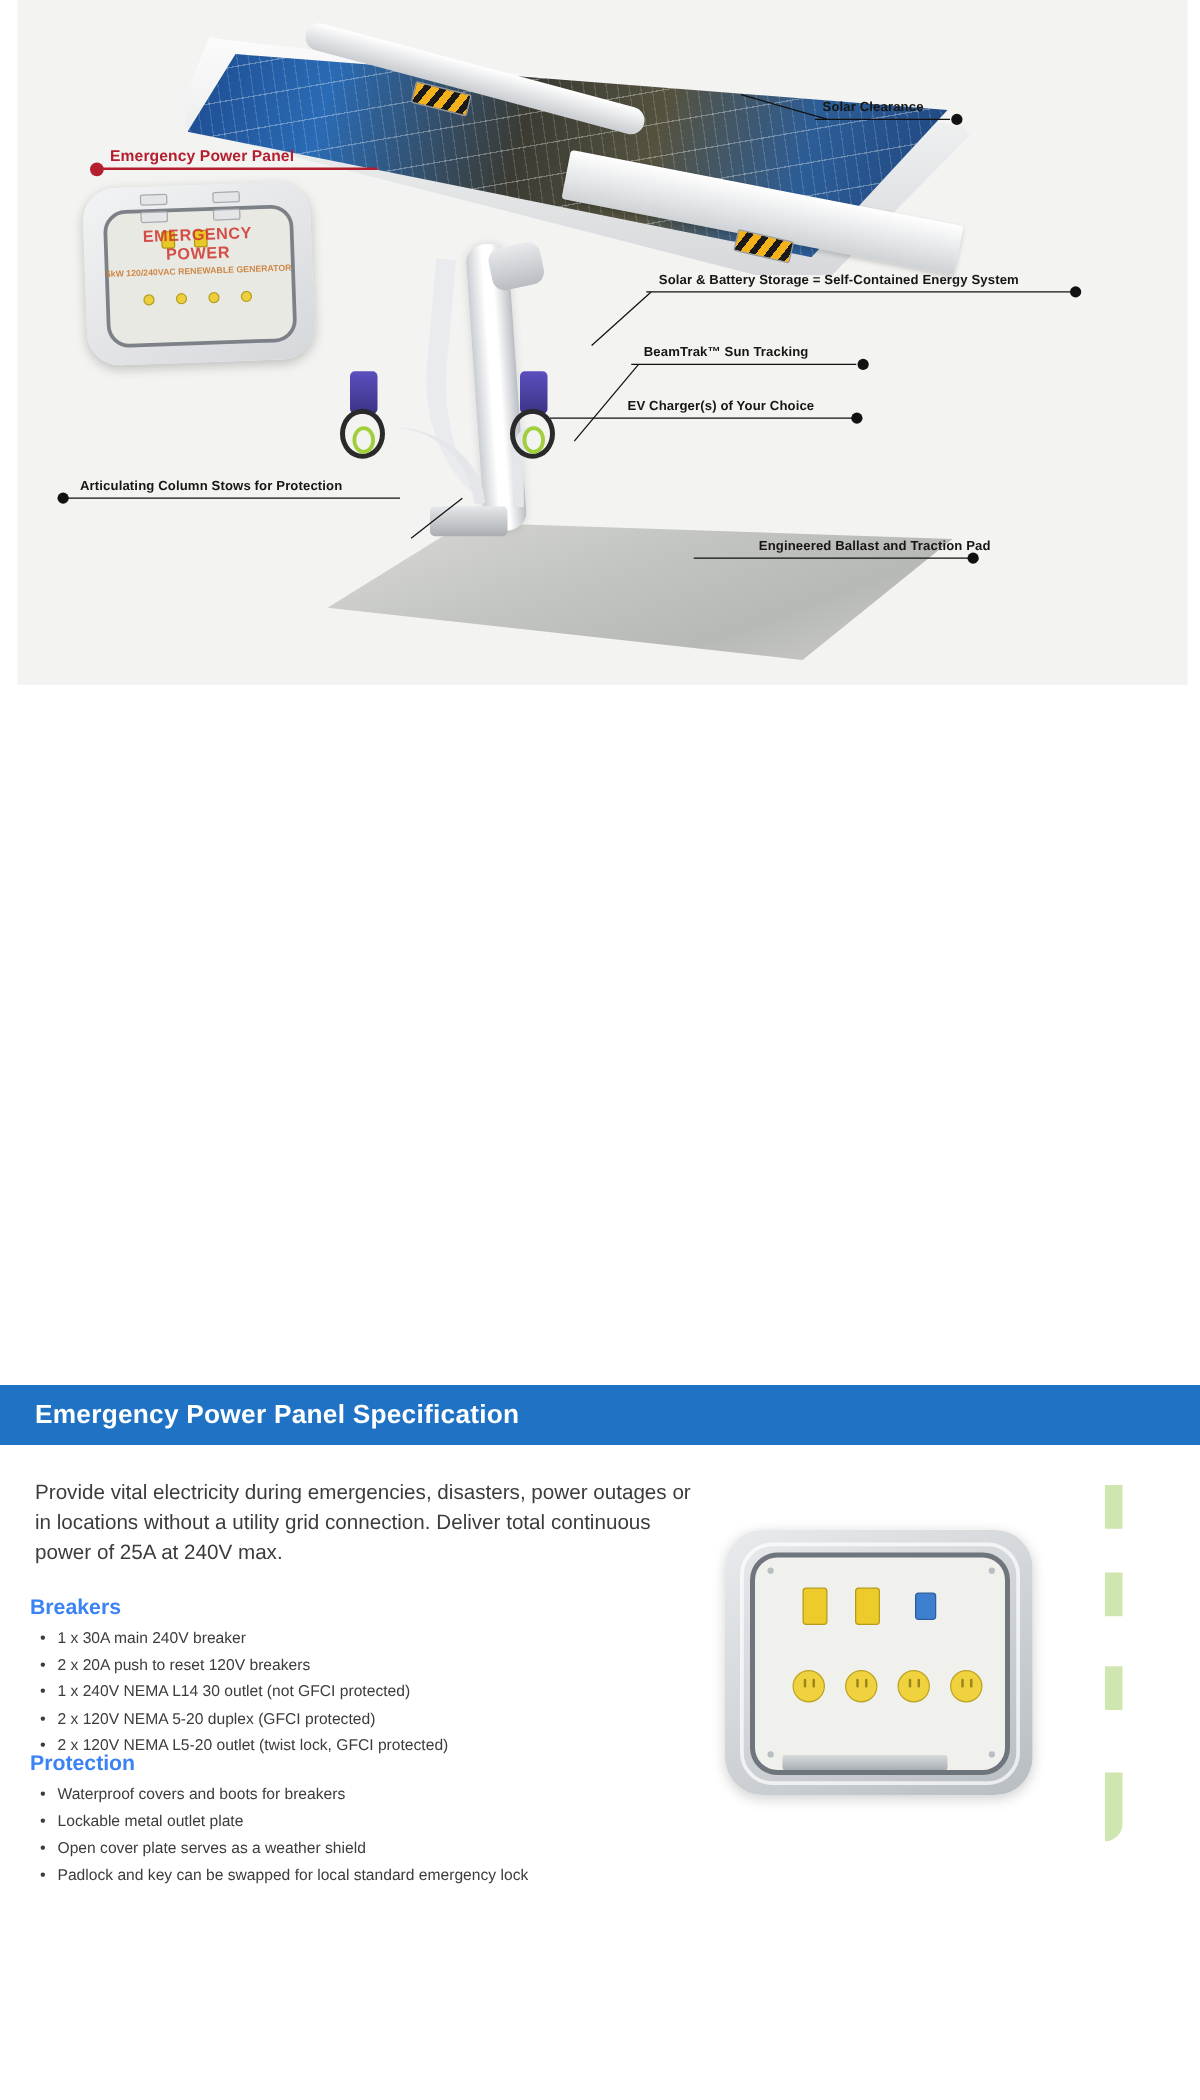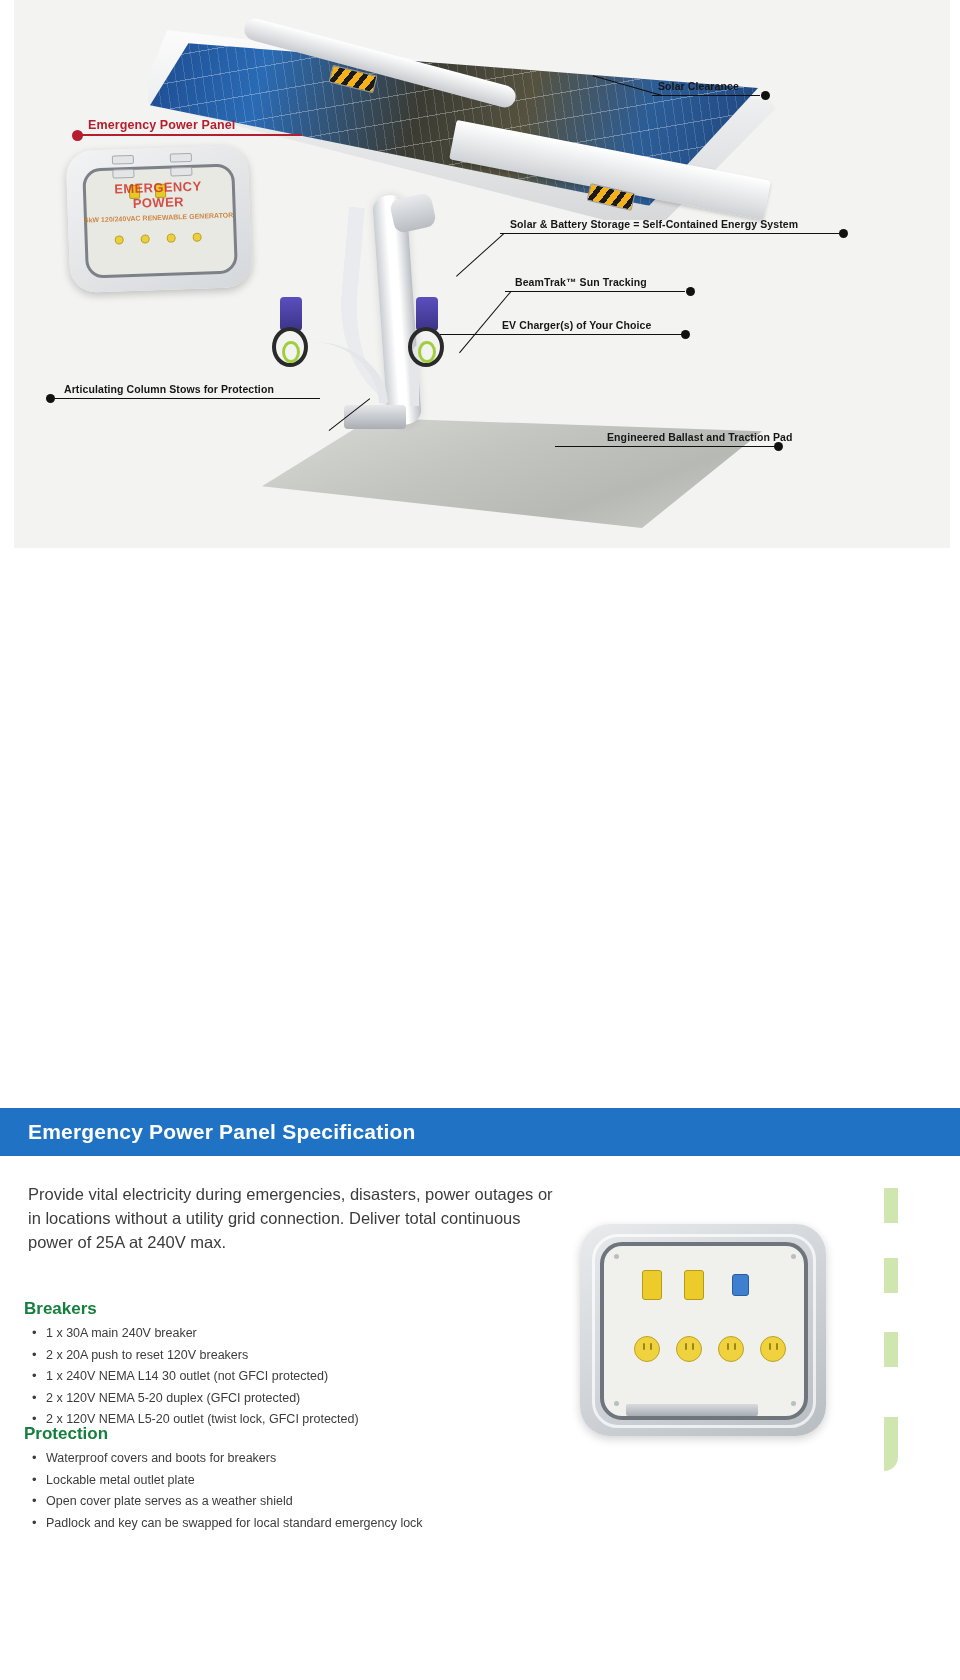--- a/index.html
+++ b/index.html
@@ -183,21 +183,21 @@
     background:#2073c4; display:flex; align-items:center;
   }
   .blue-bar h2 { color:#fff; font-size:21px; font-weight:700; padding-left:28px; letter-spacing:.2px; }
 
   
   .bottom { position:absolute; left:0; top:1156px; width:884px; height:524px; background:#fff; }
   .intro {
     position:absolute; left:28px; top:26px; width:540px;
     font-size:16.5px; color:#3c3c3c; line-height:24px;
   }
-  .sec-h { font-size:17px; font-weight:700; color:#15803d;margin-top:23px; }
+  .sec-h { font-size:17px; font-weight:700; color:#3b82f6; }
   .blk { position:absolute; left:24px; width:520px; }
   .blk.breakers { top:120px; }
   .blk.protection { top:245px; }
   ul.bl { list-style:none; margin-top:4px; }
   ul.bl li {
     font-size:12.5px; color:#3c3c3c; line-height:21.5px;
     padding-left:22px; position:relative;
   }
   ul.bl li::before {
     content:"•"; position:absolute; left:8px; top:-1px; font-size:13px; color:#3c3c3c;
@@ -303,21 +303,21 @@
     <span class="dot" style="left:0;"></span>
   </div>
 
   <div class="callout" style="left:590px; top:78px; width:180px; height:18px;">
     <span class="lbl" style="left:68px;">Solar Clearance</span>
     <span class="line" style="left:62px; width:108px;"></span>
     <span class="dot" style="right:0;"></span>
     <span class="lead" style="left:0; width:72px; transform: rotate(16deg);"></span>
   </div>
 
-  <div class="callout" style="left:450px; top:216px; width:398px; height:18px;">
+  <div class="callout" style="left:467px; top:216px; width:398px; height:18px;">
     <span class="lbl" style="left:60px;">Solar &amp; Battery Storage = Self-Contained Energy System</span>
     <span class="line" style="left:50px; width:340px;"></span>
     <span class="dot" style="right:0;"></span>
     <span class="lead" style="left:-10px; width:64px; transform: rotate(-42deg);"></span>
   </div>
 
   <div class="callout" style="left:455px; top:274px; width:240px; height:18px;">
     <span class="lbl" style="left:60px;">BeamTrak™ Sun Tracking</span>
     <span class="line" style="left:50px; width:180px;"></span>
     <span class="dot" style="right:0;"></span>

